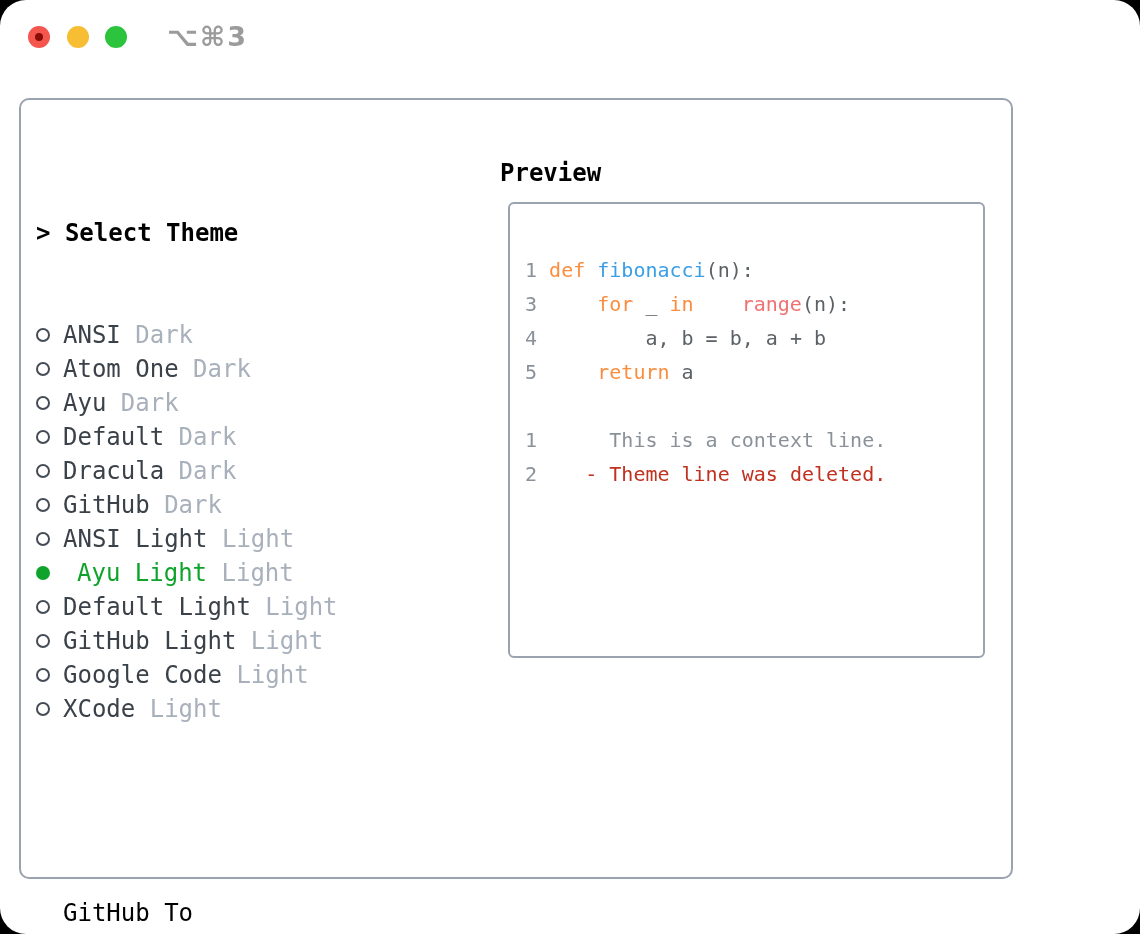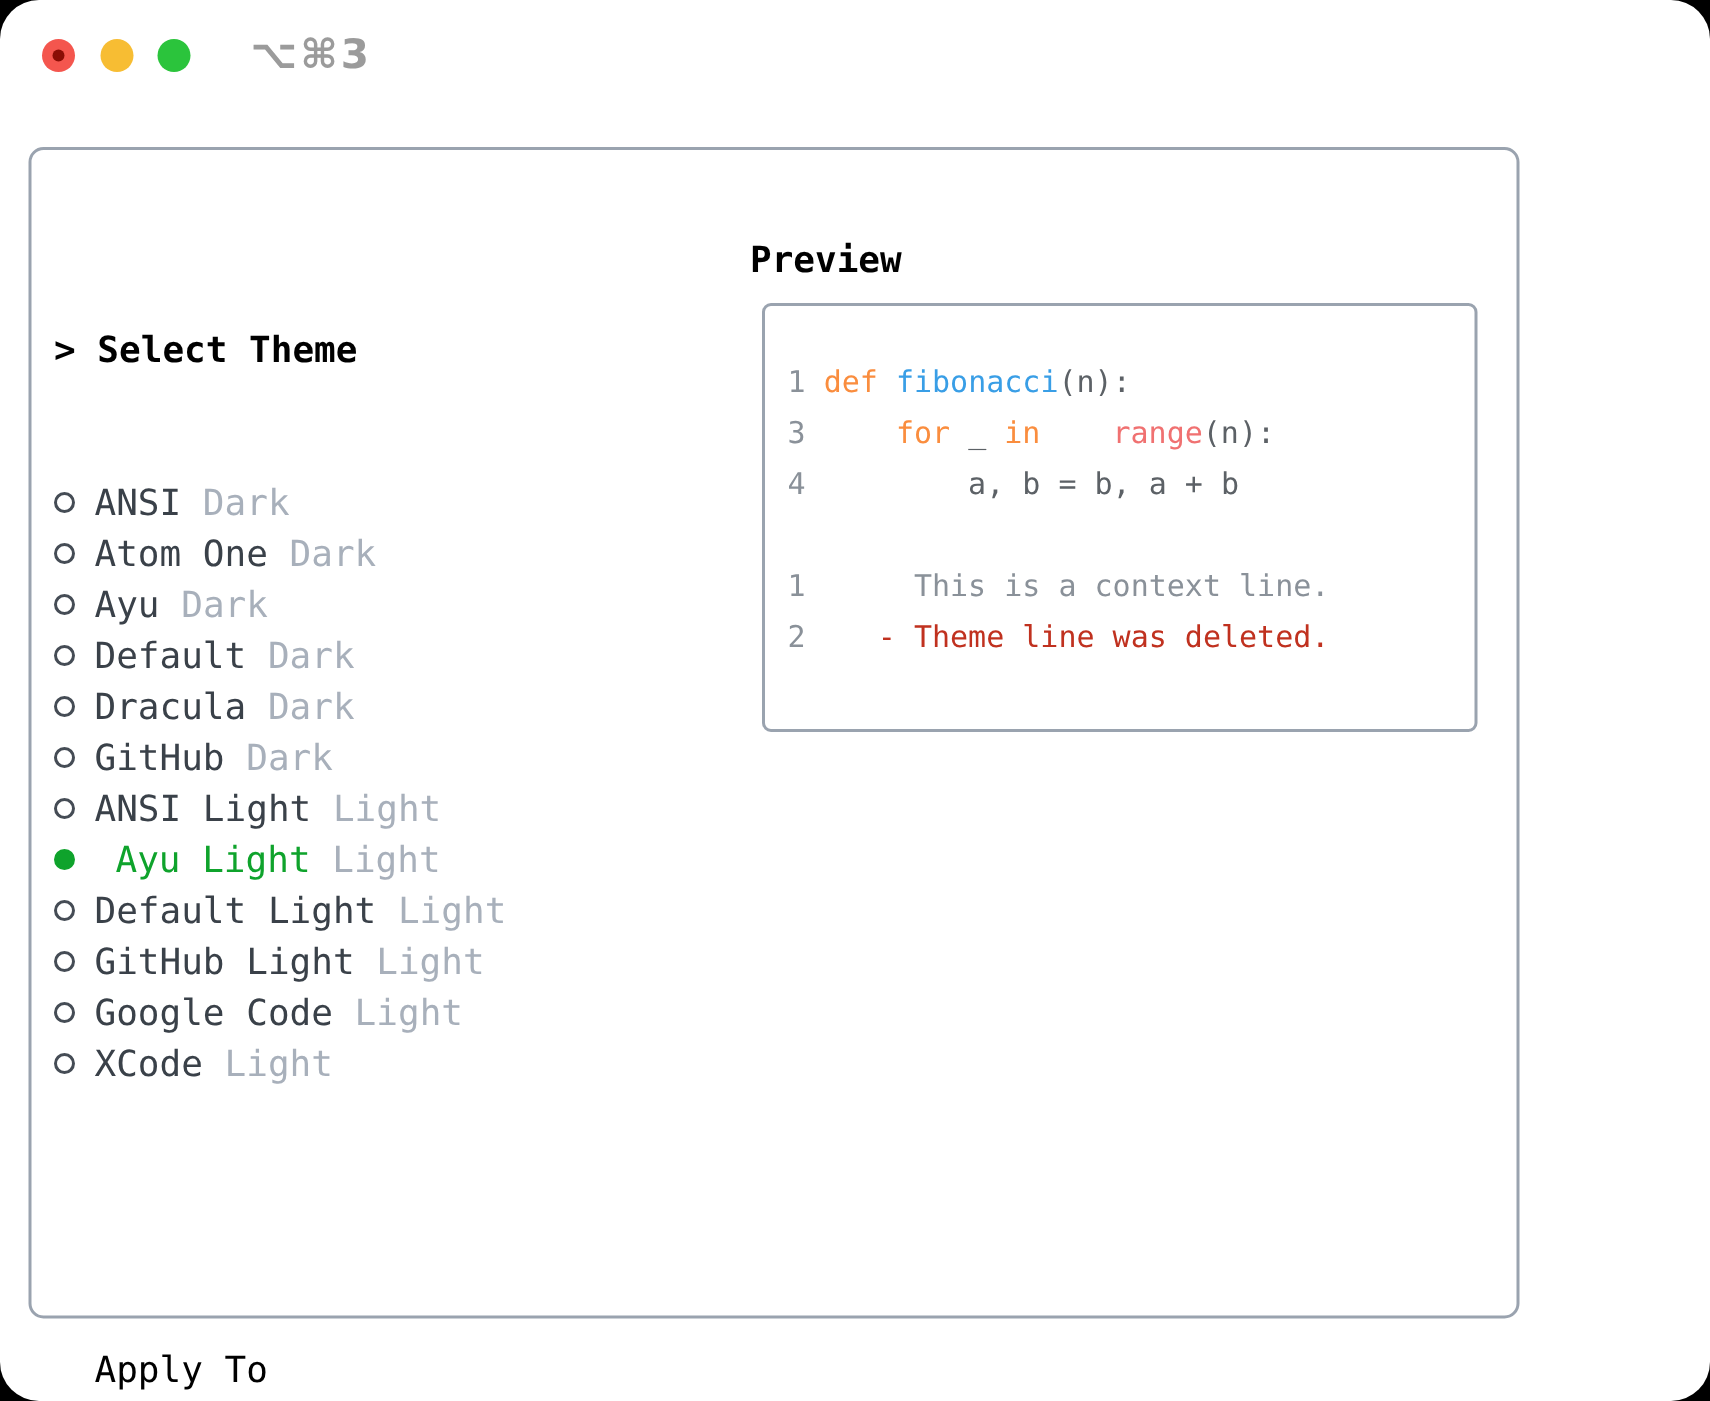--- a/index.html
+++ b/index.html
@@ -43,23 +43,23 @@
   .row.sel .name { color:var(--accent_green);margin-left:14px; }
   .row .tag { color:var(--muted); }
   .spacer { height:34px; }
   .apply-header { color:#000; padding-left:27px; height:34px; }
   
   .preview-header {
     position:absolute; left:500px; top:156px;
     font-size:24px; line-height:34px; font-weight:bold; color:#000;
   }
   .preview-box {
-    position:absolute; left:508px; top:202px; width:477px; height:286px;
+    position:absolute; left:508px; top:202px; width:477px; height:456px;
     border:2px solid var(--border); border-radius:6px; background:#fff;
-    padding:33px 0 0 15px; overflow:hidden;
+    padding:49px 0 0 15px; overflow:hidden;
   }
   .code-line { height:34px; line-height:34px; font-size:20px; white-space:pre; }
   .tok-lineno  { color:var(--lineno); }
   .tok-plain   { color:var(--plain); }
   .tok-keyword { color:var(--keyword); }
   .tok-func    { color:var(--func); }
   .tok-builtin { color:var(--builtin);margin-left:36px; }
   .tok-numlit  { color:var(--numlit); }
   .tok-context { color:var(--context); }
   .tok-removed { color:var(--removed_red); }
@@ -76,29 +76,30 @@
     <div class="light light-zoom"></div>
     <div class="win-title">⌥⌘3</div>
   </div>
 
   <div class="main-box"></div>
 
   <div class="left-col">
     <div class="row picker-header"><span>&gt;</span> <span>Select Theme</span></div>
     <div><div class="row"><span class="bullet"></span><span class="name">ANSI</span><span class="tag"> Dark</span></div><div class="row"><span class="bullet"></span><span class="name">Atom One</span><span class="tag"> Dark</span></div><div class="row"><span class="bullet"></span><span class="name">Ayu</span><span class="tag"> Dark</span></div><div class="row"><span class="bullet"></span><span class="name">Default</span><span class="tag"> Dark</span></div><div class="row"><span class="bullet"></span><span class="name">Dracula</span><span class="tag"> Dark</span></div><div class="row"><span class="bullet"></span><span class="name">GitHub</span><span class="tag"> Dark</span></div><div class="row"><span class="bullet"></span><span class="name">ANSI Light</span><span class="tag"> Light</span></div><div class="row sel"><span class="bullet sel"></span><span class="name">Ayu Light</span><span class="tag"> Light</span></div><div class="row"><span class="bullet"></span><span class="name">Default Light</span><span class="tag"> Light</span></div><div class="row"><span class="bullet"></span><span class="name">GitHub Light</span><span class="tag"> Light</span></div><div class="row"><span class="bullet"></span><span class="name">Google Code</span><span class="tag"> Light</span></div><div class="row"><span class="bullet"></span><span class="name">XCode</span><span class="tag"> Light</span></div></div>
     <div class="spacer"></div>
-    <div class="row apply-header">Apply To</div>
+    <div class="row apply-header">GitHub To</div>
     
     
     
   </div>
 
   <div class="preview-header">Preview</div>
   <div class="preview-box">
       <div class="code-line"><span class="tok-lineno">1</span><span class="tok-plain"> </span><span class="tok-keyword">def</span><span class="tok-plain"> </span><span class="tok-func">fibonacci</span><span class="tok-plain">(n):</span></div>
       <div class="code-line"><span class="tok-lineno">3</span><span class="tok-plain">     </span><span class="tok-keyword">for</span><span class="tok-plain"> _ </span><span class="tok-keyword">in</span><span class="tok-plain"> </span><span class="tok-builtin">range</span><span class="tok-plain">(n):</span></div>
       <div class="code-line"><span class="tok-lineno">4</span><span class="tok-plain">         a, b = b, a + b</span></div>
+      <div class="code-line"><span class="tok-lineno">5</span><span class="tok-plain">     </span><span class="tok-keyword">return</span><span class="tok-plain"> a</span></div>
       <div class="code-line">&nbsp;</div>
       <div class="code-line"><span class="tok-lineno">1</span><span class="tok-context">      This is a context line.</span></div>
       <div class="code-line"><span class="tok-lineno">2</span><span class="tok-removed">    - Theme line was deleted.</span></div>
     </div>
 
 </div>
 
 </body></html>

